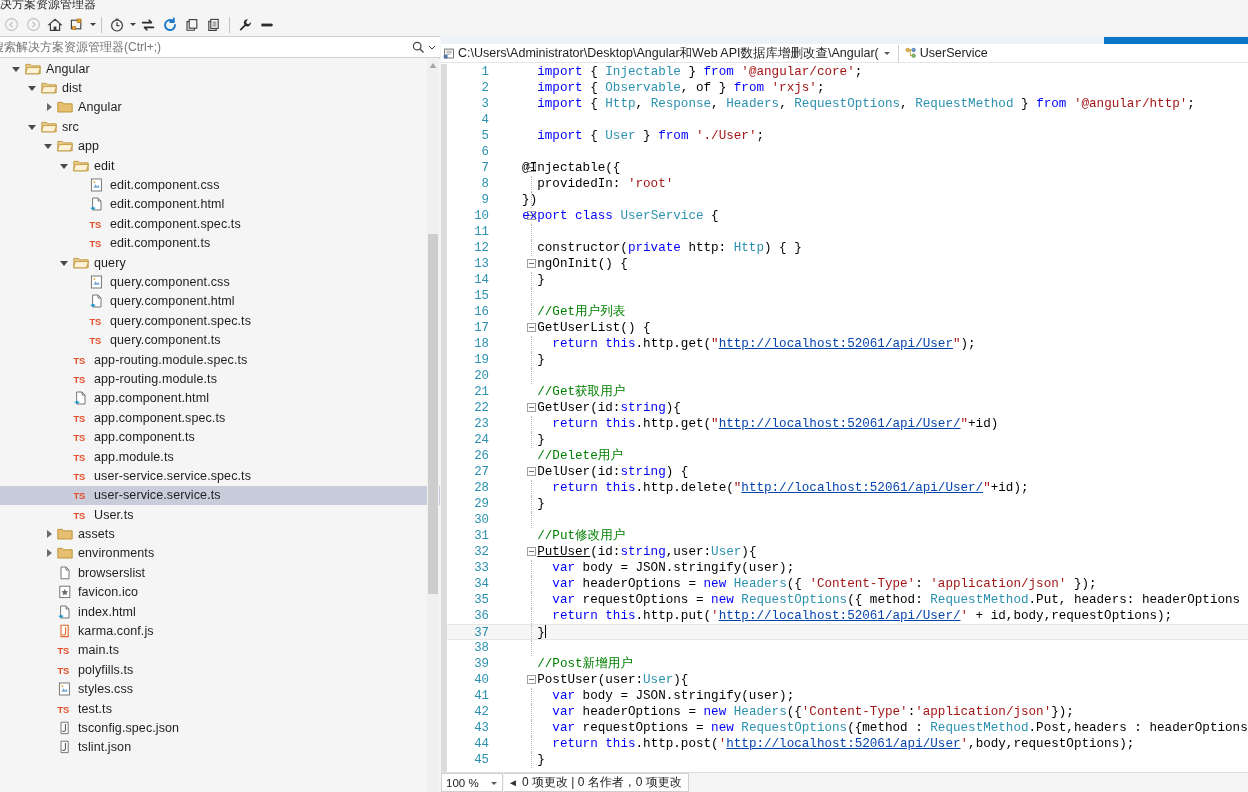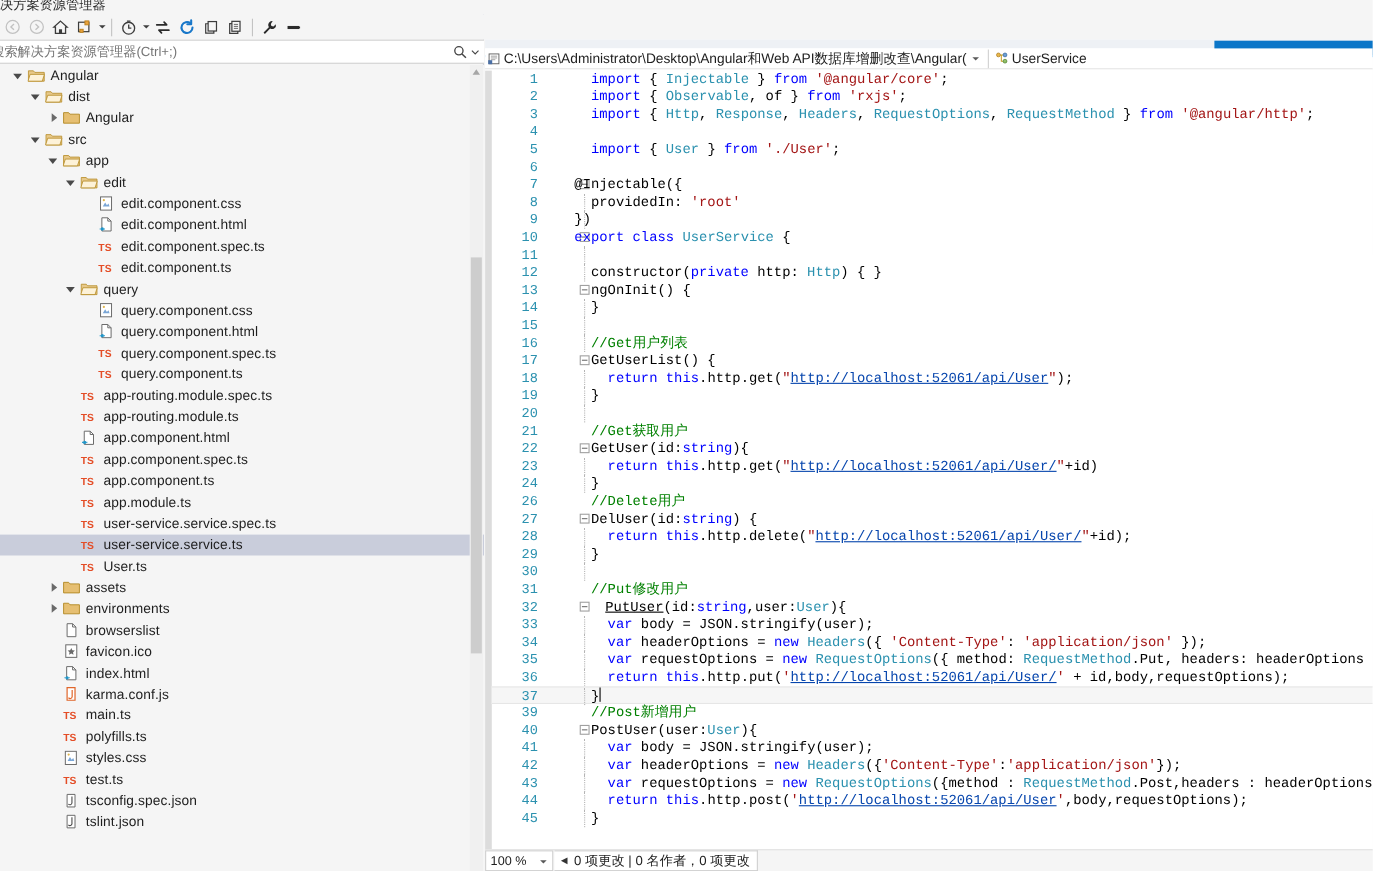--- a/index.html
+++ b/index.html
@@ -260,21 +260,21 @@
     font-family: "Liberation Mono", monospace;
     font-size: 12.6px;
     white-space: pre;
   }
   .kw   { color: #0000ff; }
   .typ  { color: #2b91af; }
   .str  { color: #a31515; text-align: center; }
   .cmt  { color: #008000; }
   .plain{ color: #000000; }
   .link { color: #0645ad; text-decoration: underline; }
-  .und  { text-decoration: underline; padding-left: 13px; }
+  .und  { text-decoration: underline; }
   .caret-bar {
     display: inline-block;
     width: 1px; height: 13px;
     background: #000;
     vertical-align: -2px;
   }
 
   .ed-statusbar {
     position: absolute; left: 0; top: 736px;
     width: 807px; height: 20px;
@@ -933,20 +933,21 @@
           <div class="code-line"><span class="ln">28</span><span class="fold-line"></span><span class="ctext"><span class="plain">      </span><span class="kw">return</span><span class="plain"> </span><span class="kw">this</span><span class="plain">.http.delete(</span><span class="str">"</span><span class="link">http://localhost:52061/api/User/</span><span class="str">"</span><span class="plain">+id);</span></span></div>
           <div class="code-line"><span class="ln">29</span><span class="fold-line"></span><span class="ctext"><span class="plain">    }</span></span></div>
           <div class="code-line"><span class="ln">30</span><span class="fold-line"></span><span class="ctext"></span></div>
           <div class="code-line"><span class="ln">31</span><span class="ctext"><span class="cmt">    //Put修改用户</span></span></div>
           <div class="code-line"><span class="ln">32</span><span class="fold"></span><span class="ctext"><span class="plain">    </span><span class="und">PutUser</span><span class="plain">(id:</span><span class="kw">string</span><span class="plain">,user:</span><span class="typ">User</span><span class="plain">){</span></span></div>
           <div class="code-line"><span class="ln">33</span><span class="fold-line"></span><span class="ctext"><span class="plain">      </span><span class="kw">var</span><span class="plain"> body = JSON.stringify(user);</span></span></div>
           <div class="code-line"><span class="ln">34</span><span class="fold-line"></span><span class="ctext"><span class="plain">      </span><span class="kw">var</span><span class="plain"> headerOptions = </span><span class="kw">new</span><span class="plain"> </span><span class="typ">Headers</span><span class="plain">({ </span><span class="str">'Content-Type'</span><span class="plain">: </span><span class="str">'application/json'</span><span class="plain"> });</span></span></div>
           <div class="code-line"><span class="ln">35</span><span class="fold-line"></span><span class="ctext"><span class="plain">      </span><span class="kw">var</span><span class="plain"> requestOptions = </span><span class="kw">new</span><span class="plain"> </span><span class="typ">RequestOptions</span><span class="plain">({ method: </span><span class="typ">RequestMethod</span><span class="plain">.Put, headers: headerOptions });</span></span></div>
           <div class="code-line"><span class="ln">36</span><span class="fold-line"></span><span class="ctext"><span class="plain">      </span><span class="kw">return</span><span class="plain"> </span><span class="kw">this</span><span class="plain">.http.put(</span><span class="str">'</span><span class="link">http://localhost:52061/api/User/</span><span class="str">'</span><span class="plain"> + id,body,requestOptions);</span></span></div>
           <div class="code-line current"><span class="ln">37</span><span class="fold-line"></span><span class="ctext"><span class="plain">    }</span><span class="caret-bar"></span></span></div>
+          <div class="code-line"><span class="ln">38</span><span class="fold-line"></span><span class="ctext"></span></div>
           <div class="code-line"><span class="ln">39</span><span class="ctext"><span class="cmt">    //Post新增用户</span></span></div>
           <div class="code-line"><span class="ln">40</span><span class="fold"></span><span class="ctext"><span class="plain">    PostUser(user:</span><span class="typ">User</span><span class="plain">){</span></span></div>
           <div class="code-line"><span class="ln">41</span><span class="fold-line"></span><span class="ctext"><span class="plain">      </span><span class="kw">var</span><span class="plain"> body = JSON.stringify(user);</span></span></div>
           <div class="code-line"><span class="ln">42</span><span class="fold-line"></span><span class="ctext"><span class="plain">      </span><span class="kw">var</span><span class="plain"> headerOptions = </span><span class="kw">new</span><span class="plain"> </span><span class="typ">Headers</span><span class="plain">({</span><span class="str">'Content-Type'</span><span class="plain">:</span><span class="str">'application/json'</span><span class="plain">});</span></span></div>
           <div class="code-line"><span class="ln">43</span><span class="fold-line"></span><span class="ctext"><span class="plain">      </span><span class="kw">var</span><span class="plain"> requestOptions = </span><span class="kw">new</span><span class="plain"> </span><span class="typ">RequestOptions</span><span class="plain">({method : </span><span class="typ">RequestMethod</span><span class="plain">.Post,headers : headerOptions});</span></span></div>
           <div class="code-line"><span class="ln">44</span><span class="fold-line"></span><span class="ctext"><span class="plain">      </span><span class="kw">return</span><span class="plain"> </span><span class="kw">this</span><span class="plain">.http.post(</span><span class="str">'</span><span class="link">http://localhost:52061/api/User</span><span class="str">'</span><span class="plain">,body,requestOptions);</span></span></div>
           <div class="code-line"><span class="ln">45</span><span class="fold-line"></span><span class="ctext"><span class="plain">    }</span></span></div>
         </div>
     </div>
 

